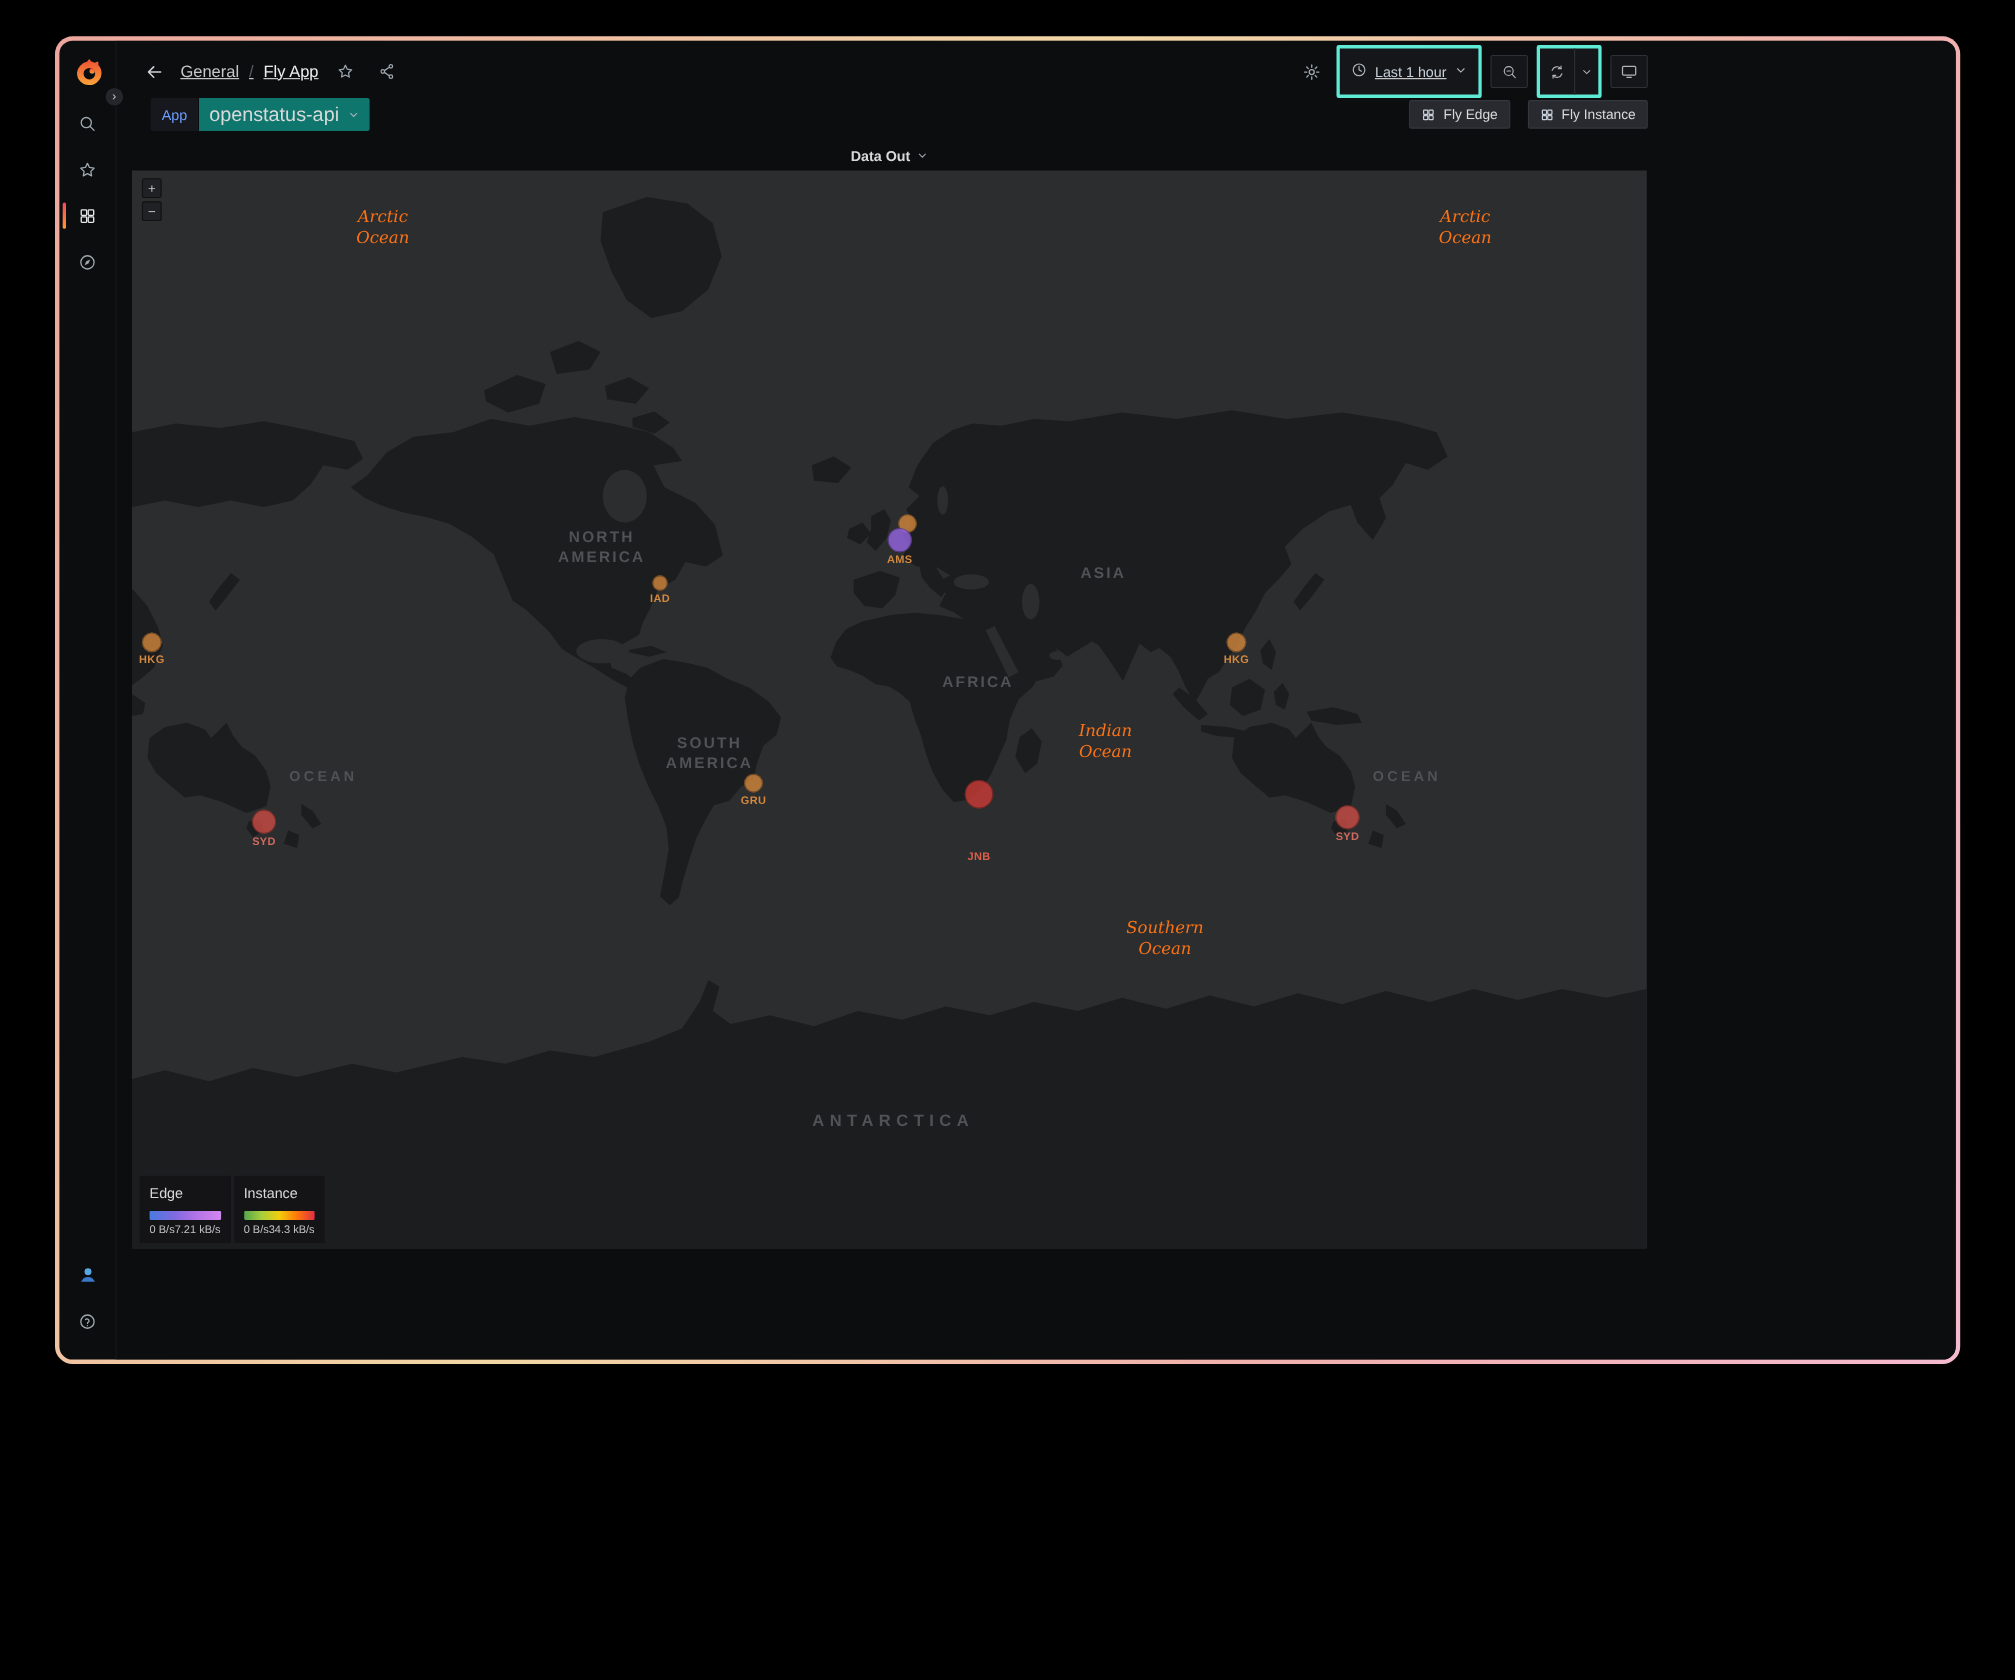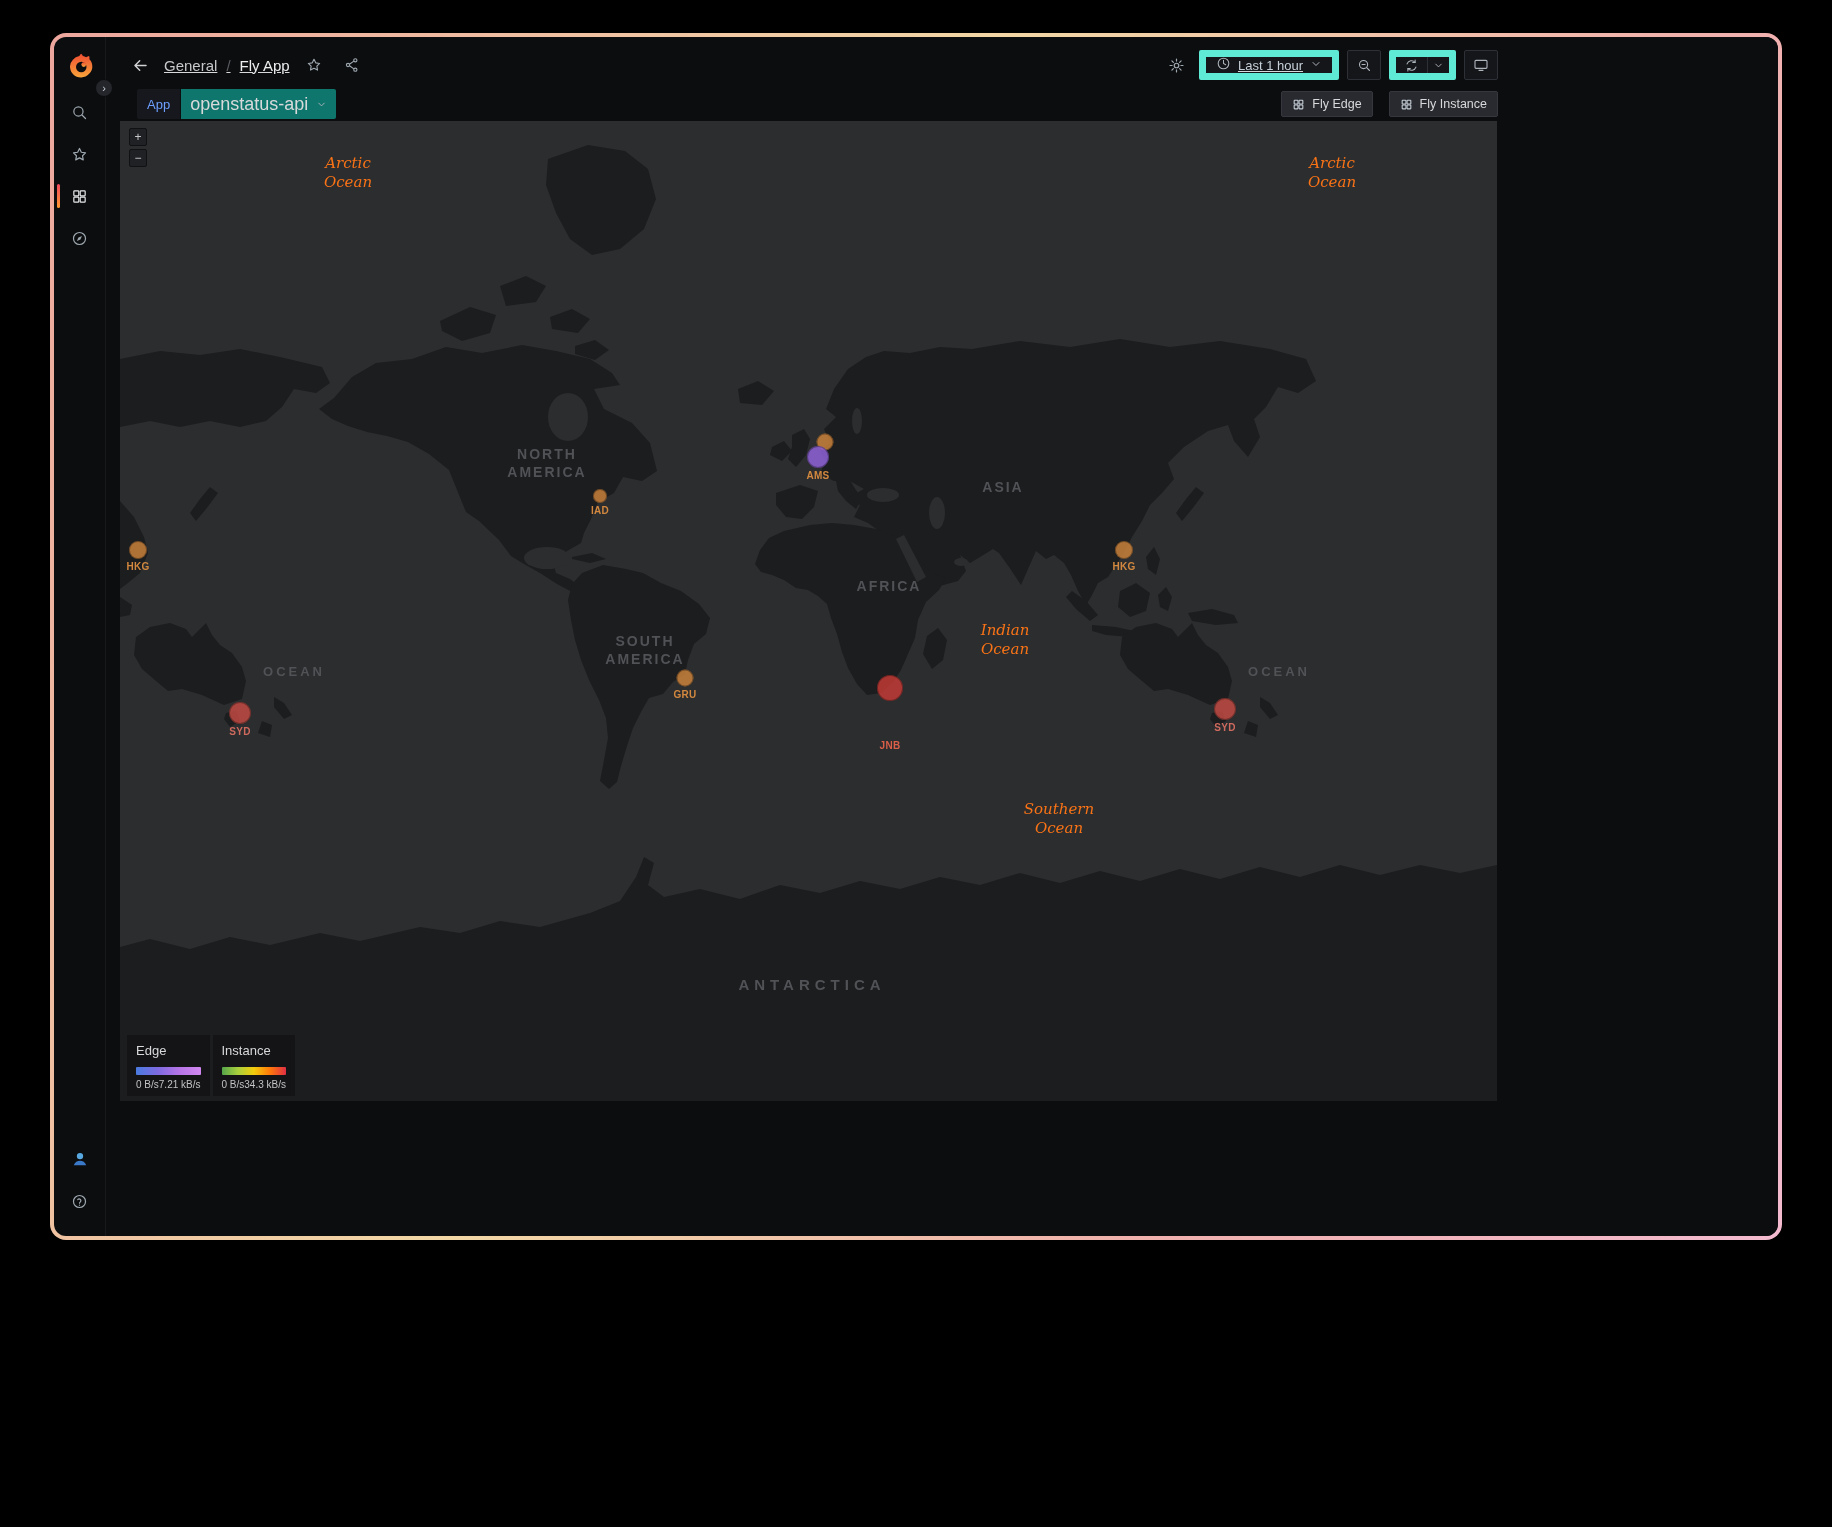--- a/index.html
+++ b/index.html
@@ -48,22 +48,22 @@
   .topbar-left { display:flex; align-items:center; gap:10px; }
   .topbar-right { display:flex; align-items:center; gap:8px; }
   .icon-btn {
     background:none; border:none; color:#aeb4bc; width:28px; height:28px;
     display:flex; align-items:center; justify-content:center; cursor:pointer; padding:0;
   }
   .bordered {
     border:1px solid #2d3036; border-radius:2px; background:#141619; width:34px; height:30px;
   }
   .btn-group {
-    display:flex; align-items:center; border:7px solid #5eead4; border-radius:2px; background:#141619;
-    height:30px; padding:0 10px; gap:7px; color:#c7d0d9; font-size:13px; cursor:pointer;
+    display:flex; align-items:center; border:3px solid #5eead4; border-radius:2px; background:#141619;
+    height:48px; padding:0 10px; gap:7px; color:#c7d0d9; font-size:13px; cursor:pointer;
   }
   .btn-group.split { padding:0; gap:0; }
   .split button {
     background:none; border:none; color:#aeb4bc; height:100%;
     display:flex; align-items:center; padding:0 8px; cursor:pointer;
   }
   .split button + button { border-left:1px solid #2d3036; padding:0 5px; }
   .breadcrumb { display:flex; gap:9px; align-items:center; font-size:15px; }
   .bc-section { color:#c7c8ca; cursor:pointer; }
   .bc-sep { color:#5a5d62; }
@@ -299,20 +299,26 @@
               <rect x="4" y="4" width="7" height="7" rx="1"></rect>
                 <rect x="13" y="4" width="7" height="7" rx="1"></rect>
               <rect x="4" y="13" width="7" height="7" rx="1"></rect>
                 <rect x="13" y="13" width="7" height="7" rx="1"></rect>
             </svg>
             <span>Fly Instance</span>
           </button>
         </div>
       </div>
 
+      <div class="panel-header">
+        <span>Data Out</span>
+        <svg width="11" height="11" viewBox="0 0 24 24" fill="none" stroke="#9aa0a6" stroke-width="2.2" stroke-linecap="round">
+            <path d="M6 9l6 6 6-6"></path>
+          </svg>
+      </div>
 
       <div class="map">
         <svg class="map-svg" width="1377" height="980" viewBox="0 0 1377 980">
           <rect x="0" y="0" width="1377" height="980" fill="#2c2d2f"></rect>
           <g fill="#1c1d1f" stroke="none">
 
             <path d="M0,238 L40,230 L80,234 L120,228 L160,236 L202,246 L210,262 L196,272 L174,268 L162,286 L146,300 L120,306 L90,300 L60,306 L30,300 L0,306 Z"></path>
 
             <path d="M0,380 L14,396 L24,416 L28,432 L20,452 L8,462 L0,468 Z"></path>
             <path d="M0,476 l12,8 -2,10 -10,2 Z"></path>

